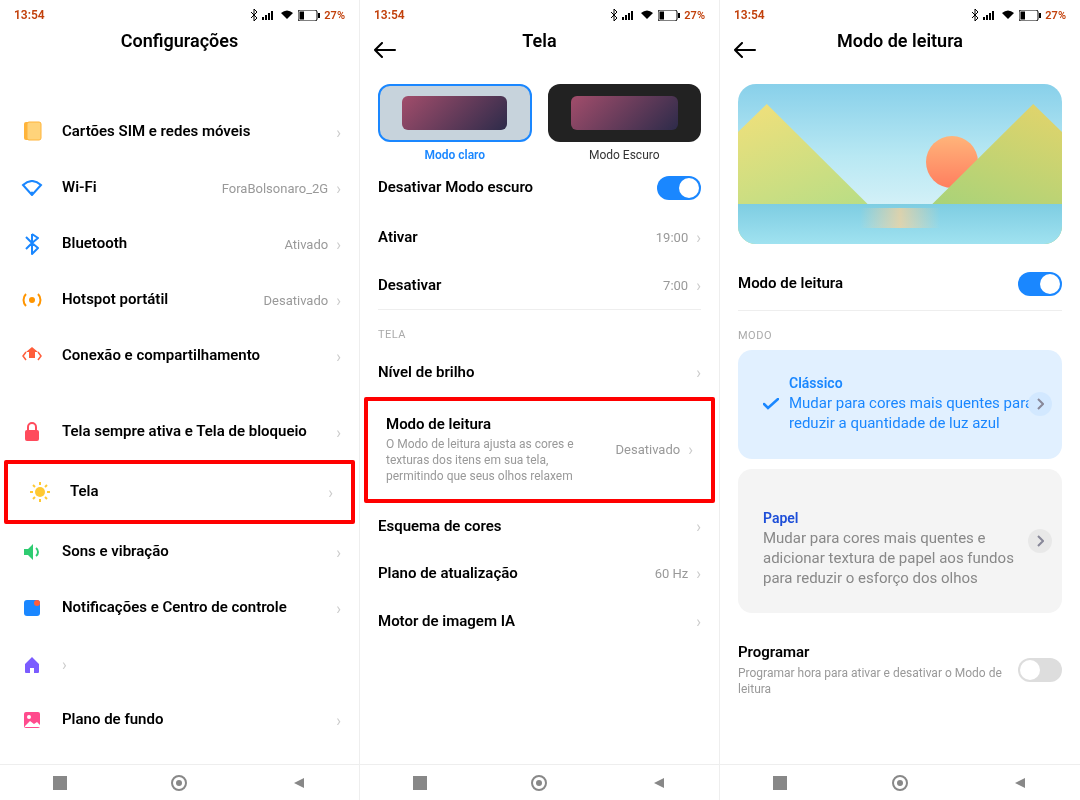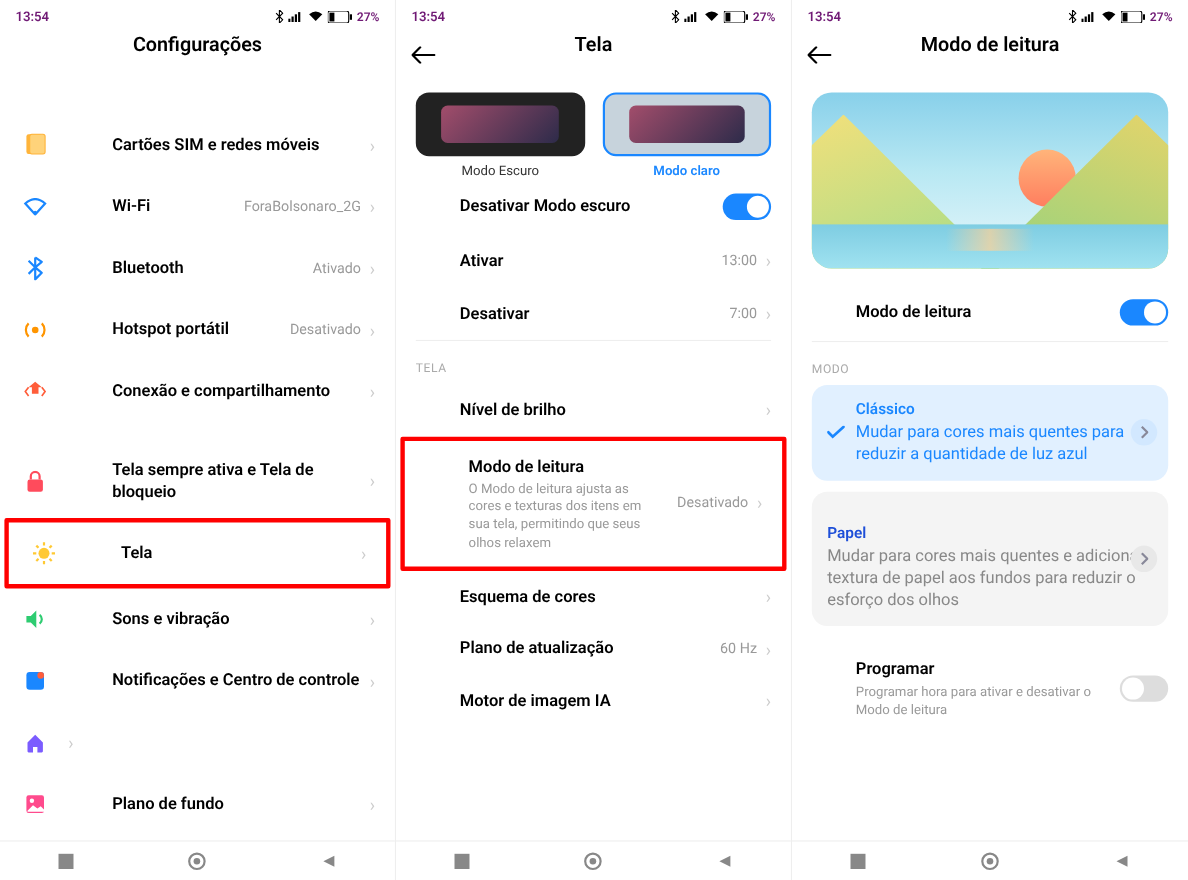--- a/index.html
+++ b/index.html
@@ -1,30 +1,30 @@
 <!DOCTYPE html>
 <html><head>
 <meta charset="utf-8">
 <style>
   * { box-sizing: border-box; margin: 0; padding: 0; }
   body { font-family: -apple-system, "Segoe UI", Roboto, Arial, sans-serif; background:#fff; width:1080px; height:800px; overflow:hidden; }
   .wrap { display:flex; width:1080px; height:800px; }
   .screen { width:360px; height:800px; background:#fff; position:relative; display:flex; flex-direction:column; border-right:1px solid #eee; }
   .screen:last-child { border-right:none; }
-  .statusbar { height:30px; display:flex; align-items:center; justify-content:space-between; padding:0 14px; font-size:12px; color:#701a75; font-weight:600;text-align:right; }
+  .statusbar { height:30px; display:flex; align-items:center; justify-content:space-between; padding:0 14px; font-size:12px; color:#c2410c; font-weight:600;text-align:right; }
   .statusbar .right { display:flex; align-items:center; gap:4px; font-size:11px; }
   .statusbar svg { display:block; }
   .titlebar { height:44px; display:flex; align-items:flex-start; justify-content:center; position:relative; }
   .titlebar .back { position:absolute; left:14px; top:50%; transform:translateY(-50%); }
   .titlebar h1 { font-size:18px; font-weight:600; }
   .content { flex:1; overflow:hidden; padding-top:10px; }
   .row { display:flex; align-items:center; padding:14px 18px; position:relative; }
   .row.highlighted { border:4px solid #ff0000; border-radius:2px; margin:0 4px; }
   .row .lefticon { width:28px; height:28px; margin-right:16px; display:flex; align-items:center; justify-content:center; flex-shrink:0; }
-  .row .body { flex:1;margin-left:40px; }
+  .row .body { flex:1; }
   .row .label { font-size:15px; font-weight:600; color:#000; line-height:1.3; }
   .row .sub { font-size:12px; color:#999; margin-top:2px; line-height:1.35; }
   .row .value { font-size:13px; color:#999; margin-right:8px;padding-left:12px; }
   .chev { color:#ccc; }
   .spacer { height:20px; }
   .divider { height:1px; background:#eee; margin:0 18px; }
   .section { font-size:11px; color:#aaa; letter-spacing:.5px; padding:18px 18px 8px; }
   .navbar { height:36px; display:flex; align-items:center; justify-content:space-around; border-top:1px solid #eee; }
   .navbar .navbtn { width:20px; height:20px; display:flex; align-items:center; justify-content:center; color:#888; }
   
@@ -43,21 +43,21 @@
   .toggle .knob { width:20px; height:20px; background:#fff; border-radius:50%; position:absolute; top:2px; }
   .toggle.on .knob { right:2px; }
   .toggle.off .knob { left:2px; }
   
   .illus { margin:0 18px 14px; height:160px; border-radius:18px; background:linear-gradient(180deg,#88d0ea 0%,#b8e8f3 45%,#e8f7fb 100%); position:relative; overflow:hidden; }
   .illus .sun { position:absolute; width:52px; height:52px; border-radius:50%; background:linear-gradient(180deg,#ffb47a,#ff7e5f); top:52px; right:84px; }
   .illus .hill-l { position:absolute; bottom:-10px; left:-30px; width:210px; height:150px; background:linear-gradient(160deg,#f6e07a,#9edc8a); clip-path:polygon(0 100%,0 38%,28% 0,100% 100%); }
   .illus .hill-r { position:absolute; bottom:-10px; right:-30px; width:210px; height:150px; background:linear-gradient(200deg,#e8d46a,#8dd27f); clip-path:polygon(0 100%,72% 0,100% 38%,100% 100%); }
   .illus .water { position:absolute; bottom:0; left:0; right:0; height:40px; background:linear-gradient(180deg,#7ecde2,#a0e2f0); }
   .illus .water::before { content:""; position:absolute; left:50%; transform:translateX(-50%); top:4px; width:80px; height:20px; background:linear-gradient(90deg,rgba(255,255,255,0),rgba(255,210,150,.7),rgba(255,255,255,0)); }
-  .card { margin:0 18px 10px; padding:14px; border-radius:14px; display:flex; align-items:center; position:relative; }
+  .card { margin:0 18px 10px; padding:25px; border-radius:14px; display:flex; align-items:center; position:relative; }
   .card.blue { background:#e1f0ff; }
   .card.gray { background:#f4f4f4; }
   .card .check { color:#1a87ff; margin-right:10px; flex-shrink:0; }
   .card .txt .t { font-size:14px; font-weight:600; }
   .card .txt .d { font-size:15px; margin-top:2px; line-height:1.35; }
   .card.blue .t, .card.blue .d { color:#1a87ff; }
   .card.gray .t { color:#1d4ed8;margin-top:16px; }
   .card.gray .d { color:#888; }
   .card .arrowbtn { position:absolute; right:10px; top:50%; transform:translateY(-50%); width:24px; height:24px; border-radius:50%; background:#e8e8e8; display:flex; align-items:center; justify-content:center; }
   .card.blue .arrowbtn { background:#d2e8ff; }
@@ -284,45 +284,45 @@
   </div>
   <div class="titlebar">
     <span class="back"><svg width="22" height="16" viewBox="0 0 22 16">
             <path d="M8 1L1 8l7 7M1 8h20" stroke="#000" stroke-width="2" fill="none" stroke-linecap="round"></path>
           </svg></span>
     <h1>Tela</h1>
   </div>
   <div class="content">
     <div class="modes">
       <div class="modecard">
+        <div class="thumb light">
+              <div class="inner"></div>
+            </div>
+        <div class="cap blue">Modo claro</div>
+      </div>
+      <div class="modecard">
         <div class="thumb dark">
               <div class="inner"></div>
             </div>
         <div class="cap dark">Modo Escuro</div>
       </div>
-      <div class="modecard">
-        <div class="thumb light">
-              <div class="inner"></div>
-            </div>
-        <div class="cap blue">Modo claro</div>
-      </div>
     </div>
     <div class="row">
       <div class="body">
             <div class="label">Desativar Modo escuro</div>
           </div>
       <div class="toggle on">
             <div class="knob"></div>
           </div>
     </div>
     <div class="row">
       <div class="body">
             <div class="label">Ativar</div>
           </div>
-      <span class="value">13:00</span>
+      <span class="value">19:00</span>
       <span class="chev">›</span>
     </div>
     <div class="row">
       <div class="body">
             <div class="label">Desativar</div>
           </div>
       <span class="value">7:00</span>
       <span class="chev">›</span>
     </div>
     <div class="divider"></div>

